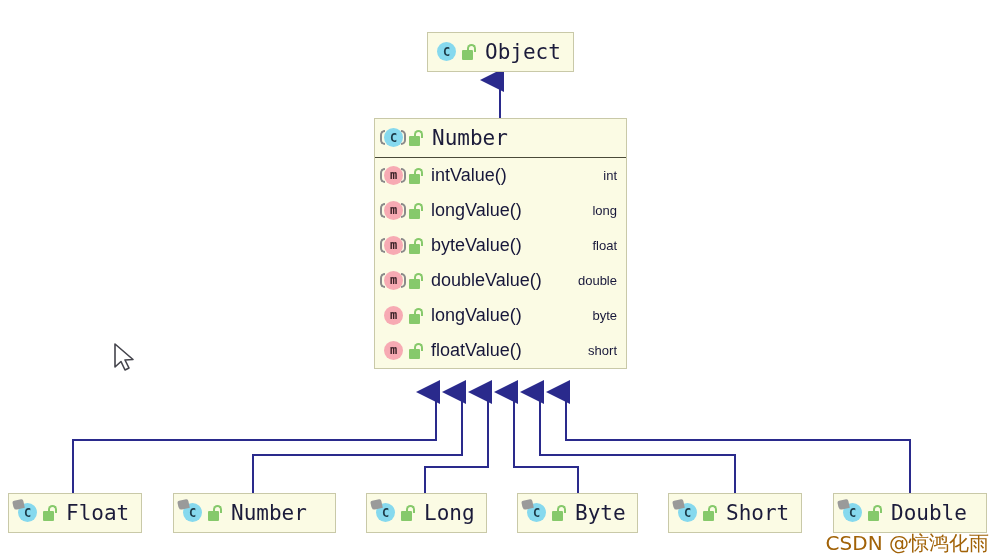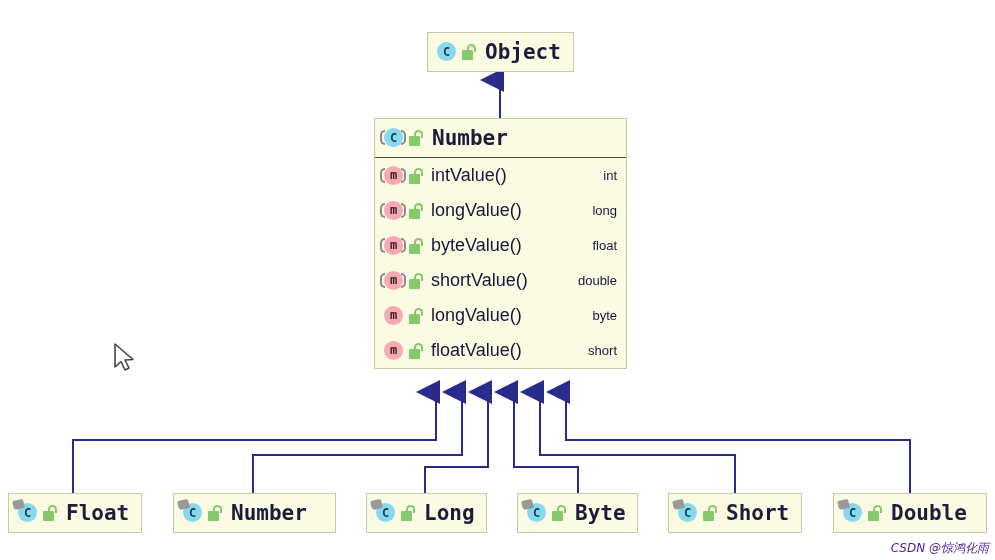--- a/index.html
+++ b/index.html
@@ -30,21 +30,21 @@
     height: 38px;
     padding: 0 10px 0 7px;
     white-space: nowrap;
   }
   .uml-body {
     border-top: 1px solid #4a4a38;
   }
   .class-name {
     font-family: "DejaVu Sans Mono", "Liberation Mono", monospace;
     font-size: 21px;
-    font-weight: bold;
+    font-weight: normal;
     color: #1b1b3a;
     letter-spacing: 0px;
     margin-left: 8px;
   }
   
   .method-row {
     display: flex;
     align-items: center;
     height: 35px;
     padding: 0 9px 0 7px;
@@ -191,25 +191,24 @@
   #cursor {
     position: absolute;
     z-index: 20;
   }
   
   #watermark {
     position: absolute;
     right: 6px;
     bottom: 3px;
     font-family: "DejaVu Sans", sans-serif;
-    font-size: 12px;
-    color: #4c1d95;
+    font-size: 20px;
+    color: #a16207;
     white-space: nowrap;
     z-index: 30;
-    font-style: italic;
   }
 </style>
 </head>
 <body>
 
 <div id="canvas">
 
   <svg id="wires" viewBox="0 0 995 560" width="995" height="560">
     <defs>
       <marker id="uml-arrow" viewBox="0 0 12 12" refX="6" refY="10" markerWidth="12" markerHeight="12" orient="auto-start-reverse">
@@ -297,21 +296,21 @@
       </div>
 
       <div class="method-row">
         <span class="icon-method abstract">
           <span class="disc">m</span>
         </span>
         <span class="icon-lock">
           <span class="shackle"></span>
             <span class="body"></span>
         </span>
-        <span class="method-name">shortValue()</span>
+        <span class="method-name">doubleValue()</span>
         <span class="method-type">double</span>
       </div>
 
       <div class="method-row">
         <span class="icon-method">
           <span class="disc">m</span>
         </span>
         <span class="icon-lock">
           <span class="shackle"></span>
             <span class="body"></span>

